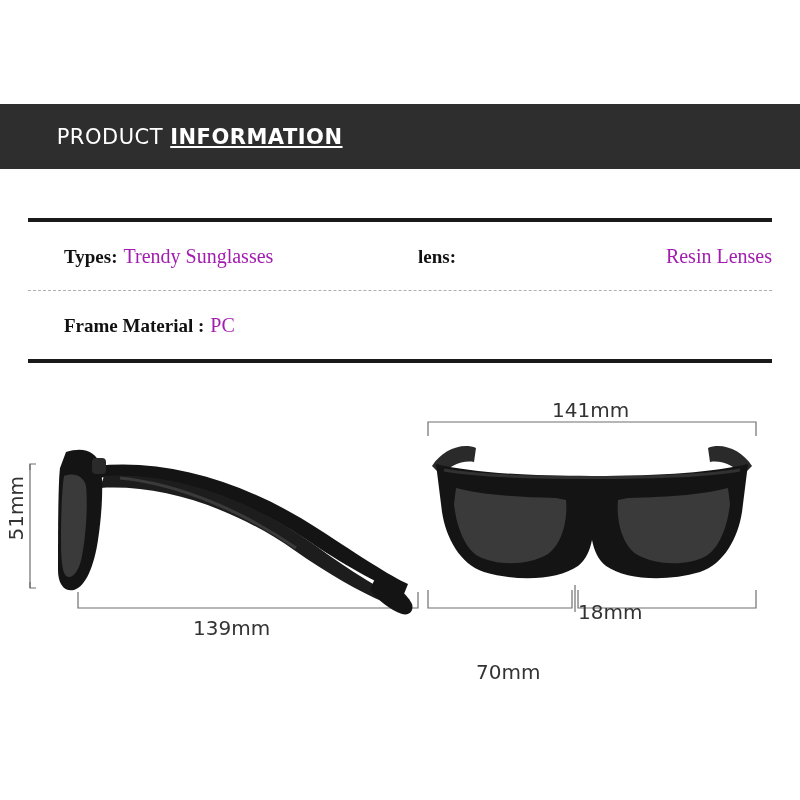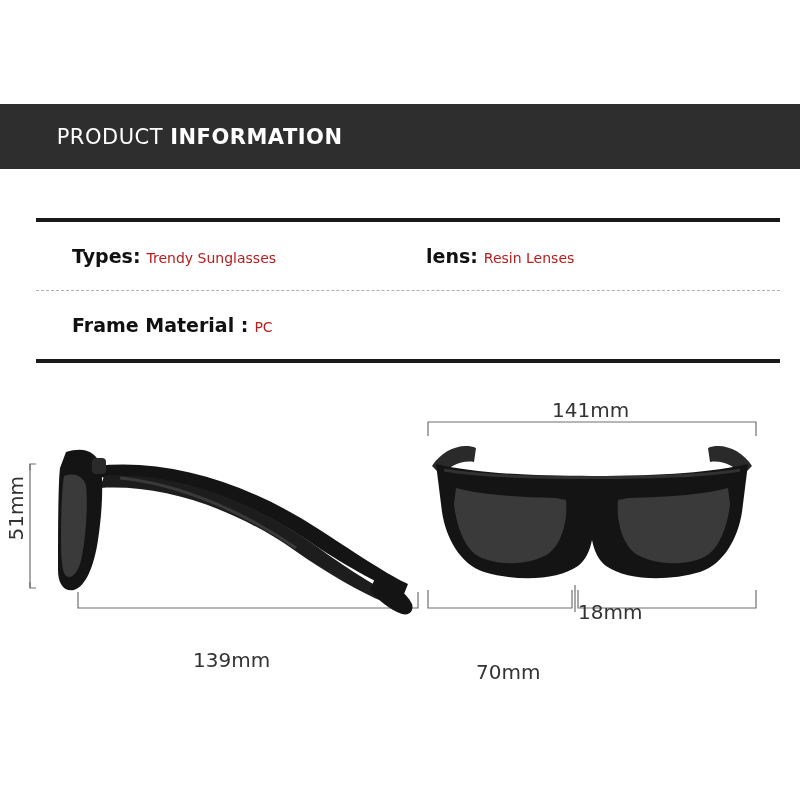--- a/index.html
+++ b/index.html
@@ -28,28 +28,29 @@
     align-items: center;
   }
   .header-title {
     padding-left: 28px;
     font-size: 21px;
     letter-spacing: 0.5px;
     color: #ffffff;
     white-space: pre;
   }
   .header-title .light { font-weight: 400; }
-  .header-title .bold  { font-weight: 700; }
+  .header-title .bold  { font-weight: 700; text-decoration: underline; }
 
   
   .spec-table {
     position: absolute;
-    left: 36px;
+    left: 28px;
     top: 218px;
     width: 744px;
+    font-family: Liberation Serif, serif;
   }
   .rule-thick {
     height: 4px;
     background: #1a1a1a;
     width: 100%;
   }
   .rule-dashed {
     height: 0;
     border-top: 1px dashed #b0b0b0;
     width: 100%;
@@ -58,31 +59,31 @@
     display: flex;
     align-items: center;
     height: 68px;
   }
   .spec-cell {
     display: flex;
     align-items: baseline;
     font-size: 19px;
   }
   .spec-cell.left  { width: 380px; padding-left: 36px; box-sizing: border-box; }
-  .spec-cell.right { flex: 1; padding-left: 10px; box-sizing: border-box; }
+  .spec-cell.right { flex: 1; padding-left: 10px; box-sizing: border-box; justify-content: space-between; }
   .spec-key {
     font-weight: 700;
     font-size: 19px;
     color: #111;
     white-space: pre;
   }
   .spec-val {
     font-weight: 400;
-    font-size: 14px;
-    color: #b91c1c;
+    font-size: 20px;
+    color: #a21caf;
     margin-left: 6px;
     white-space: pre;
   }
 
   
   .diagram {
     position: absolute;
     left: 0;
     top: 380px;
     width: 800px;
@@ -221,20 +222,20 @@
              C656 186 688 186 706 176
              C720 168 728 144 730 124 Z" fill="#3a3a3a"></path>
 
     <path d="M578 98 C586 104 598 104 606 98 L606 112 C598 106 586 106 578 112 Z" fill="#141414"></path>
 
     <path d="M444 90 C500 100 684 100 740 90" stroke="#4d4d4d" stroke-width="3" fill="none" opacity="0.5"></path>
   </svg>
 
   <div class="dim-label vertical" style="left:6px; top:96px;">51mm</div>
 
-  <div class="dim-label" style="left:193px; top:236px;margin-top:32px;">139mm</div>
+  <div class="dim-label" style="left:193px; top:236px;">139mm</div>
 
   <div class="dim-label" style="left:552px; top:18px;">141mm</div>
 
   <div class="dim-label" style="left:476px; top:236px;margin-top:44px;">70mm</div>
 
   <div class="dim-label" style="left:578px; top:220px;">18mm</div>
 </div>
 
 </body></html>

